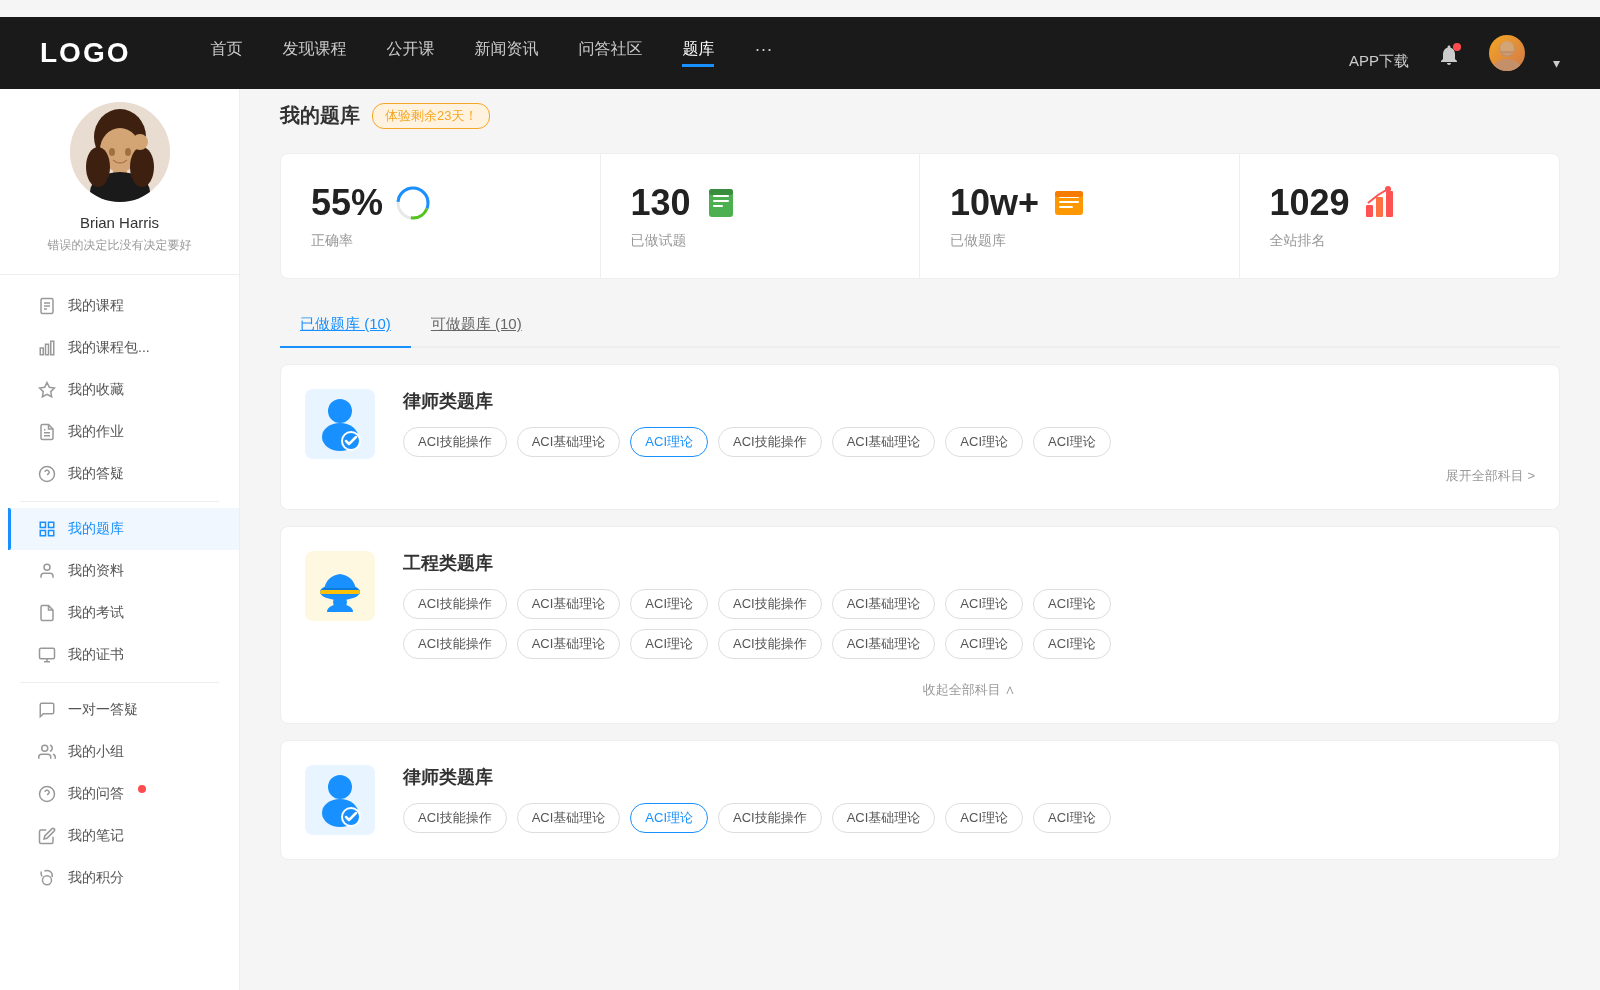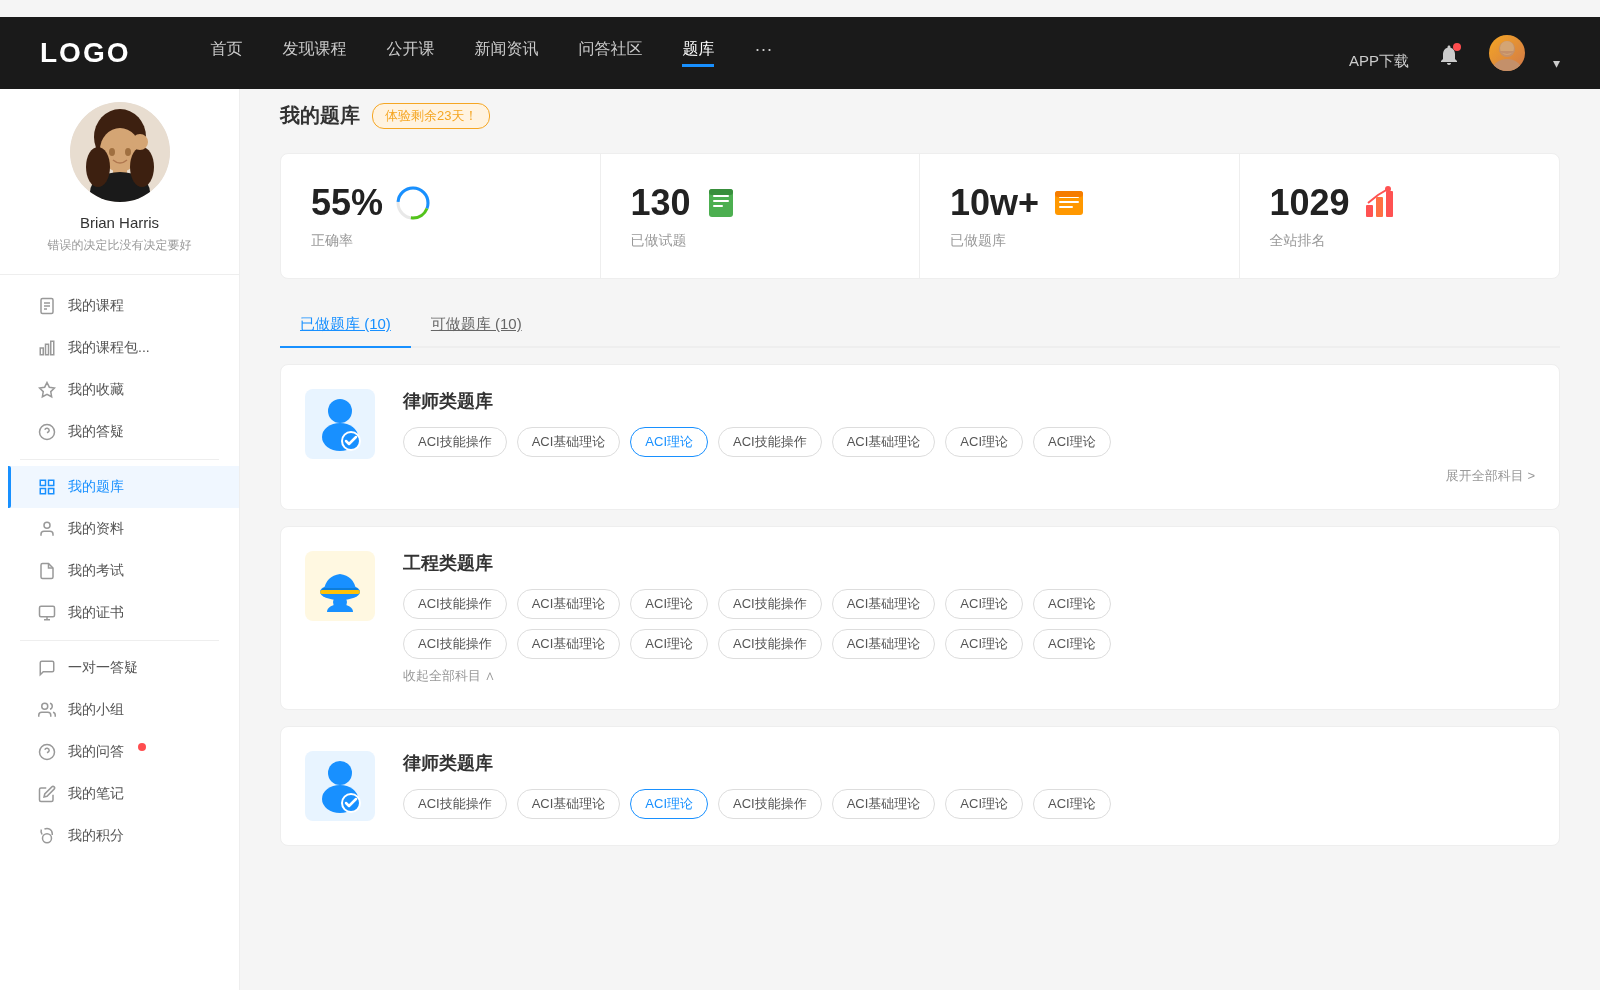--- a/index.html
+++ b/index.html
@@ -62,21 +62,21 @@
     
     .qbank-card { background: white; border-radius: 8px; margin-bottom: 16px; padding: 24px; border: 1px solid #eee; }
     .qbank-header { display: flex; align-items: flex-start; gap: 28px; }
     .qbank-icon { width: 70px; height: 70px; border-radius: 8px; background: #e8f4ff; display: flex; align-items: center; justify-content: center; flex-shrink: 0; }
     .qbank-content { flex: 1; }
     .qbank-title { font-size: 18px; font-weight: 600; color: #333; margin-bottom: 14px; }
     .tags-row { display: flex; flex-wrap: wrap; gap: 10px; }
     .tag { padding: 5px 14px; border-radius: 16px; font-size: 13px; cursor: pointer; border: 1px solid #ddd; color: #555; background: white; }
     .tag.active { border-color: #1890ff; color: #1890ff; background: white; }
     .expand-link { text-align: right; color: #999; font-size: 13px; cursor: pointer; margin-top: 10px; }
-    .collapse-link { text-align: left; color: #999; font-size: 13px; cursor: pointer; margin-top: 8px; }
+    .collapse-link { text-align: center; color: #999; font-size: 13px; cursor: pointer; margin-top: 22px; }
 
     
     .pie-svg { width: 36px; height: 36px; }
   </style>
 </head>
 <body>
 
 <nav class="top-nav">
   <div class="logo">LOGO</div>
   <div class="nav-links">
@@ -168,20 +168,32 @@
 
       <div class="sidebar-item">
         <span class="sidebar-icon">
           <svg width="18" height="18" viewBox="0 0 24 24" fill="none" stroke="#999" stroke-width="2">
               <polygon points="12,2 15.09,8.26 22,9.27 17,14.14 18.18,21.02 12,17.77 5.82,21.02 7,14.14 2,9.27 8.91,8.26"></polygon>
             </svg>
         </span>
         <span>我的收藏</span>
       </div>
 
+      <div class="sidebar-item">
+        <span class="sidebar-icon">
+          <svg width="18" height="18" viewBox="0 0 24 24" fill="none" stroke="#999" stroke-width="2">
+              <path d="M14 2H6a2 2 0 0 0-2 2v16a2 2 0 0 0 2 2h12a2 2 0 0 0 2-2V8z"></path>
+              <polyline points="14 2 14 8 20 8"></polyline>
+              <line x1="16" y1="13" x2="8" y2="13"></line>
+              <line x1="16" y1="17" x2="8" y2="17"></line>
+              <polyline points="10 9 9 9 8 9"></polyline>
+            </svg>
+        </span>
+        <span>我的作业</span>
+      </div>
 
       <div class="sidebar-item">
         <span class="sidebar-icon">
           <svg width="18" height="18" viewBox="0 0 24 24" fill="none" stroke="#999" stroke-width="2">
               <circle cx="12" cy="12" r="10"></circle>
               <path d="M9.09 9a3 3 0 0 1 5.83 1c0 2-3 3-3 3"></path>
               <line x1="12" y1="17" x2="12.01" y2="17"></line>
             </svg>
         </span>
         <span>我的答疑</span>

